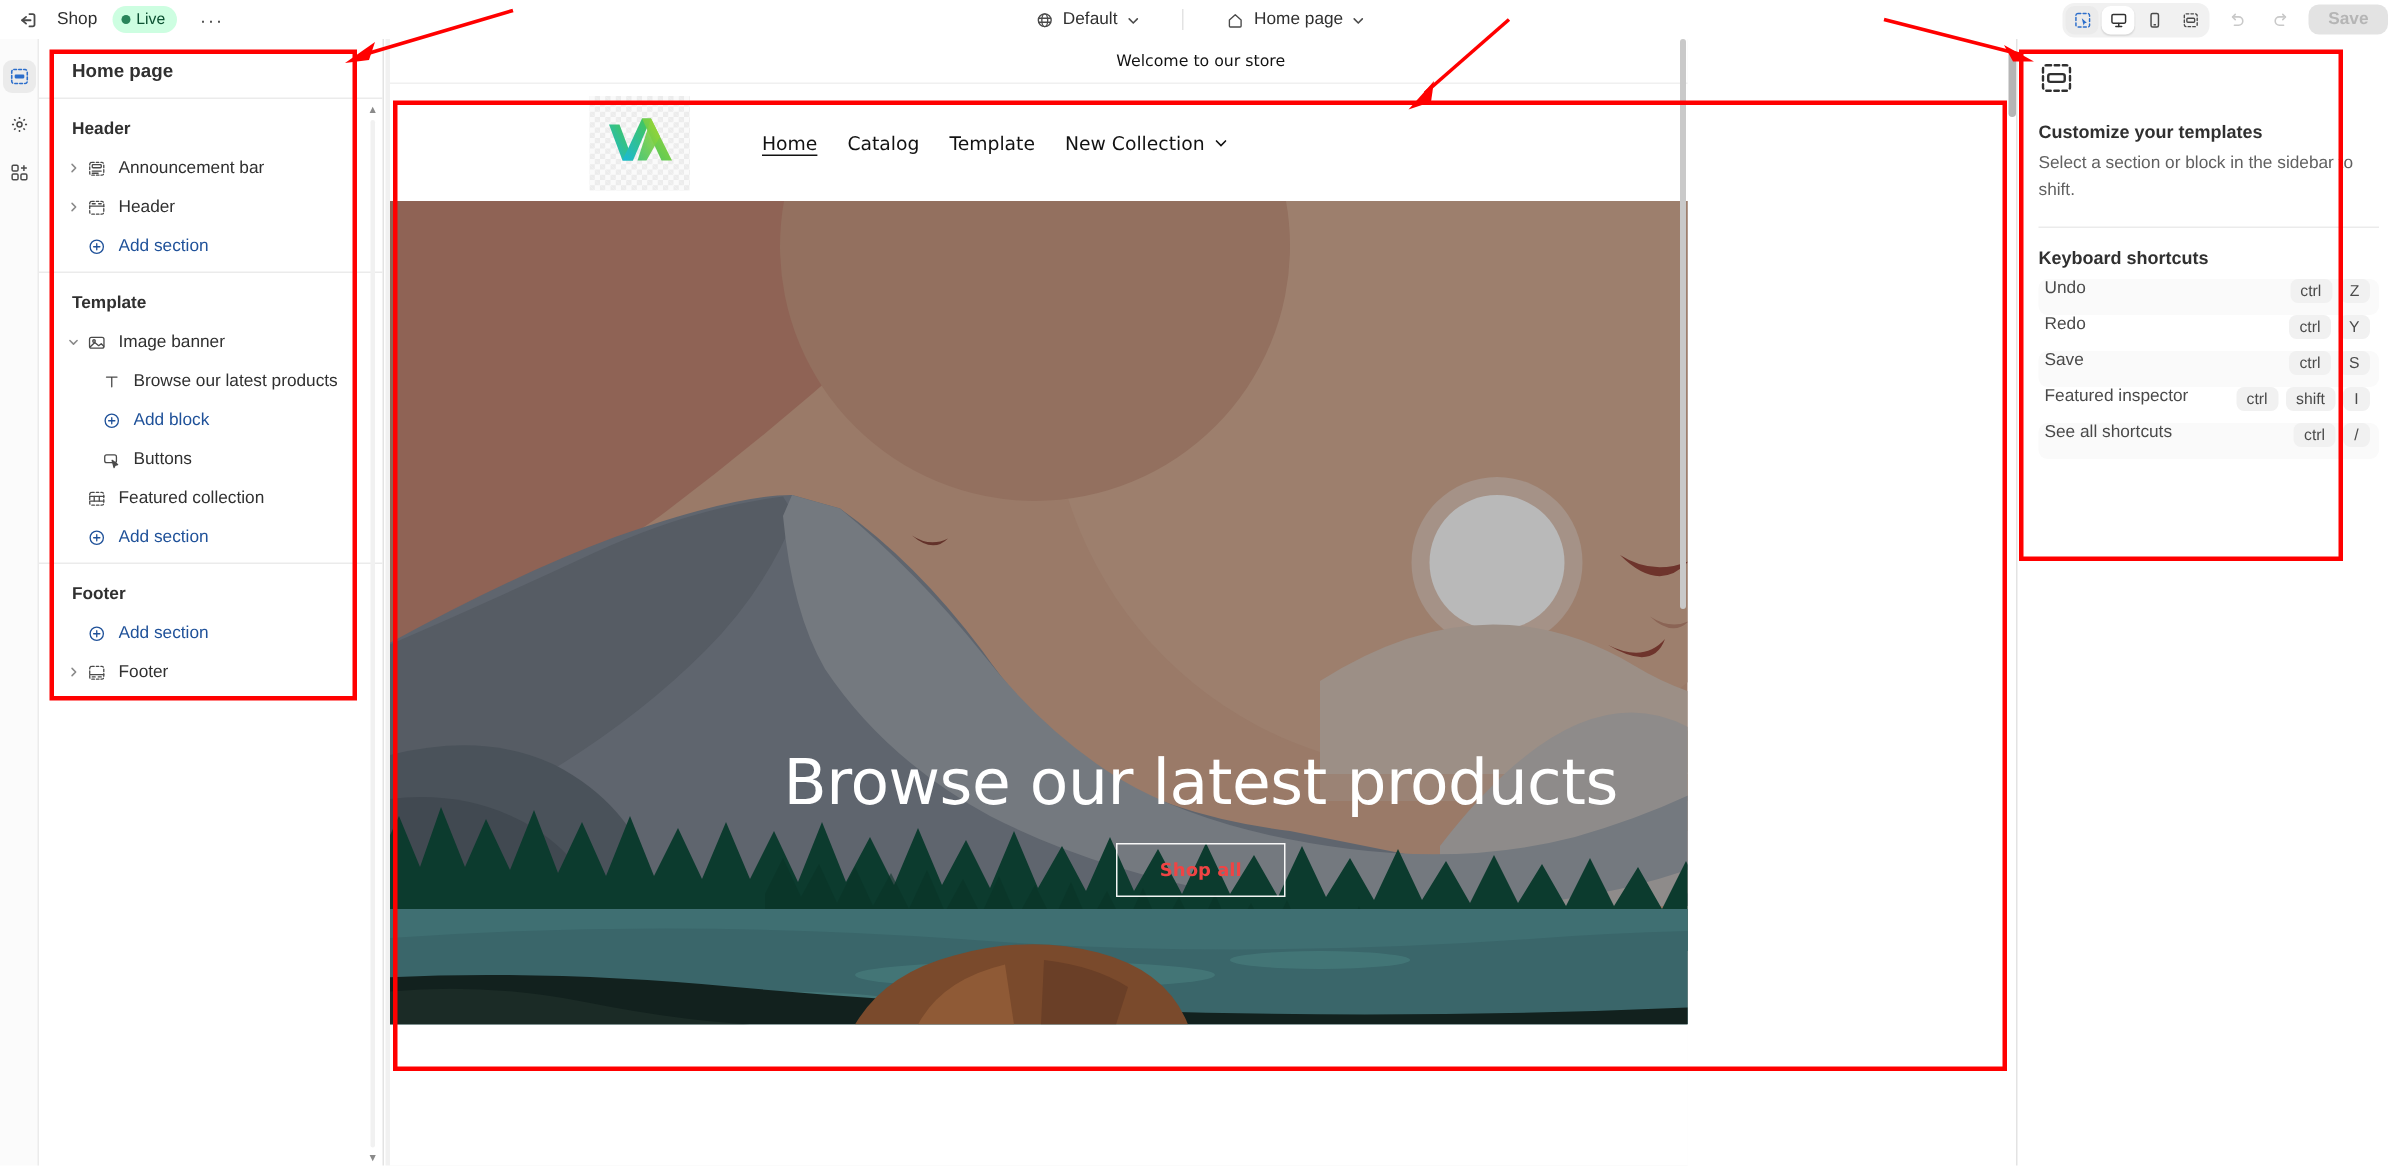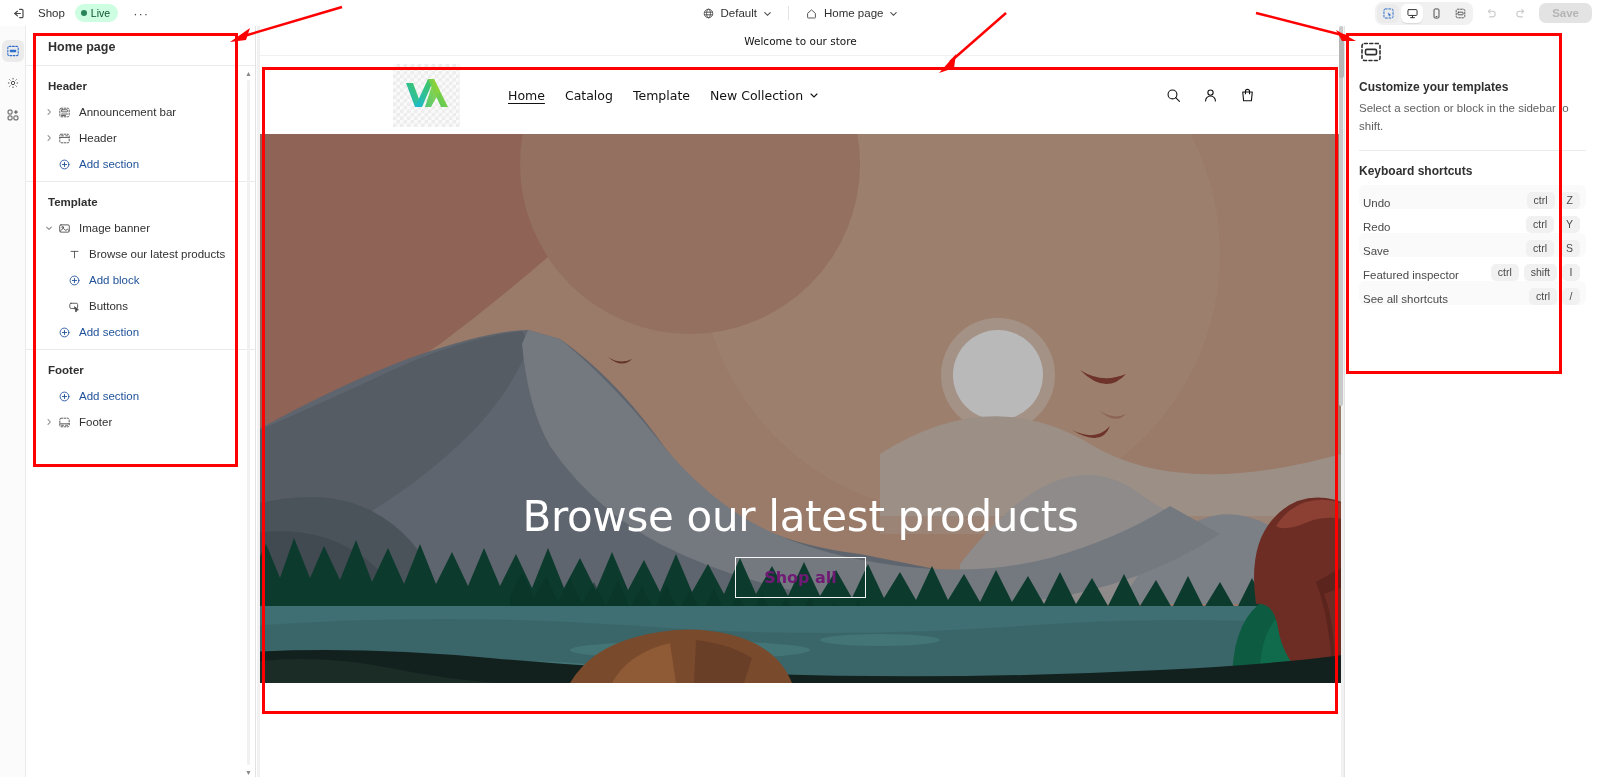--- a/index.html
+++ b/index.html
@@ -38,21 +38,21 @@
   .live-dot { width: 6px; height: 6px; border-radius: 50%; background: #29845a; display:inline-block; }
   .more-dots {
     margin-left: 10px; font-size: 13px; color: #4a4a4a;
     letter-spacing: 1px; cursor: pointer; padding: 0 5px; line-height: 1;
     border-radius: 5px;
     display:flex; align-items:center; height:22px;
   }
 
   .topbar-center {
     position: absolute; left: 0; right: 0; top: 0; height: 26px;
-    display: flex; align-items: center; justify-content: center; gap: 0;
+    display: flex; align-items: center; justify-content: center; gap: 12px;
     pointer-events: none;
   }
   .topbar-center > * { pointer-events: auto; }
   .selector {
     display: flex; align-items: center; gap: 6px;
     font-size: 11.5px; color: #303030;
     padding: 3px 7px; border-radius: 6px; cursor: pointer;
     white-space: nowrap;
   }
   .sel-divider { width: 1px; height: 14px; background: #e3e3e3; margin: 0 9px; }
@@ -150,21 +150,21 @@
   .sb-scroll .arrow.up { top: 0; }
   .sb-scroll .arrow.down { bottom: 0; }
   .sb-scroll .track {
     position: absolute; left: 3px; top: 12px; bottom: 12px;
     width: 3px; background: #f1f1f1; border-radius: 2px;
   }
 
   
   .canvas {
     position: absolute; top: 26px; left: 257px;
-    width: 1087px; height: 751px;
+    width: 868px; height: 751px;
     background: #f1f1f1;
     overflow: hidden;
     z-index: 10;
   }
   .preview {
     position: absolute; top: 0; left: 3px;
     width: 1081px; height: 751px;
     background: #ffffff;
   }
   .announce {
@@ -217,22 +217,22 @@
     display: flex; flex-direction: column; align-items: center; gap: 19px;
   }
   .hero-title {
     font-family: "DejaVu Sans", sans-serif;
     font-size: 42px; font-weight: 400; color: #ffffff;
     letter-spacing: -0.3px; line-height: 1;
     text-align: center;
   }
   .hero-btn {
     border: 1px solid rgba(255,255,255,.95);
-    color: #701a75; background: transparent;
-    font-size: 16px; font-weight: 600;
+    color: #ef4444; background: transparent;
+    font-size: 12px; font-weight: 600;
     padding: 10px 28px; cursor: pointer;
     font-family: "DejaVu Sans", sans-serif;
   }
   .preview-rest { background:#ffffff; height: 94px; }
 
   
   .cv-scroll {
     position: absolute; right: 0; top: 0; width: 6px; height: 751px;
     background: transparent;
   }
@@ -249,21 +249,21 @@
     border-left: 1px solid #e3e3e3;
     z-index: 15;
   }
   .rp-inner { padding: 14px 14px 0 14px; }
   .rp-icon { margin-bottom: 12px; }
   .rp-h { font-size: 12px; font-weight: 700; color: #303030; margin-bottom: 6px; }
   .rp-sub { font-size: 11.5px; color: #616161; line-height: 1.55; }
   .rp-sep { height: 1px; background: #ebebeb; margin: 14px 0 0 0; }
   .rp-h2 { font-size: 12px; font-weight: 700; color: #303030; padding: 13px 0 7px 0; }
   .kbd-row {
-    display: flex; align-items: flex-end;
+    display: flex; align-items: flex-start;
     height: 24px; border-radius: 6px;
     padding: 0 6px 0 4px;
     font-size: 11.5px; color: #4a4a4a;
   }
   .kbd-row.alt { background: #fafafa; }
   .kbd-keys { margin-left: auto; display: flex; align-items: center; gap: 5px; }
   .kbd {
     background: #f1f1f1; color: #4a4a4a;
     border-radius: 5px; padding: 3px 7px;
     font-size: 10.5px; line-height: 1;
@@ -472,20 +472,31 @@
           <span class="sb-label">Add block</span>
         </div>
         <div class="sb-row indent">
           <span class="sb-ico">
             <svg width="13" height="13" viewBox="0 0 20 20" fill="none" stroke-width="1.35" stroke-linecap="round" stroke-linejoin="round" stroke="#4a4a4a">
               <rect x="2.8" y="5" width="12" height="8" rx="2" fill="none"></rect>
               <path d="M10.4 10.6 L16 15 L13.4 15.7 L12.4 18 Z" fill="#4a4a4a" stroke="#4a4a4a"></path>
             </svg>
           </span>
           <span class="sb-label">Buttons</span>
+        </div>
+        <div class="sb-row">
+          <span class="sb-caret"></span>
+          <span class="sb-ico">
+            <svg width="13" height="13" viewBox="0 0 20 20" fill="none" stroke-width="1.35" stroke-linecap="round" stroke-linejoin="round" stroke="#4a4a4a">
+              <rect x="2.8" y="3.4" width="14.4" height="13.2" rx="2" stroke-dasharray="2.6 2.1" fill="none"></rect>
+              <path d="M2.8 7.6h14.4M2.8 12.4h14.4" fill="none"></path>
+              <path d="M7.4 7.6v4.8M12.6 7.6v4.8" fill="none"></path>
+            </svg>
+          </span>
+          <span class="sb-label">Featured collection</span>
         </div>
         <div class="sb-row add">
           <span class="sb-caret"></span>
           <span class="sb-ico">
             <svg width="13" height="13" viewBox="0 0 20 20" fill="none" stroke-width="1.35" stroke-linecap="round" stroke-linejoin="round" stroke="#1f5199">
               <circle cx="10" cy="10" r="6.8" fill="none"></circle>
               <path d="M10 6.8v6.4M6.8 10h6.4" fill="none"></path>
             </svg>
           </span>
           <span class="sb-label">Add section</span>

